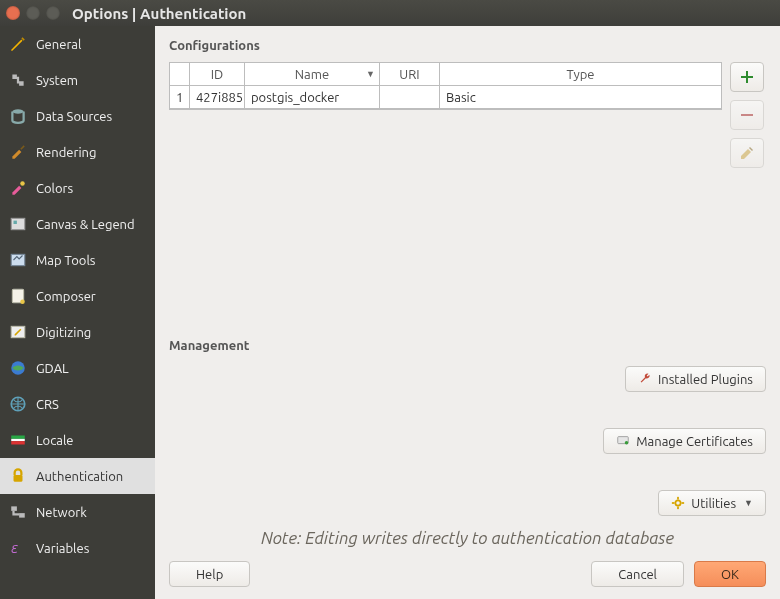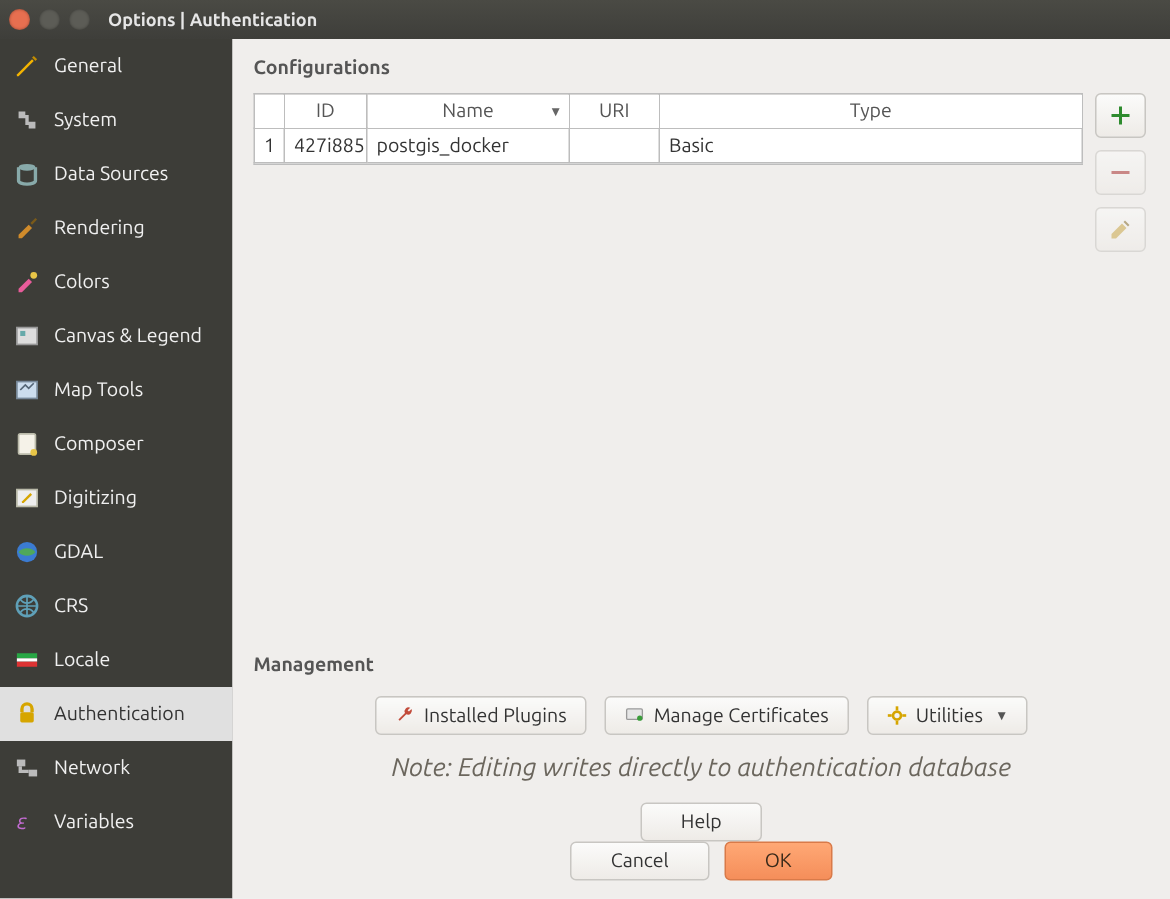--- a/index.html
+++ b/index.html
@@ -4,21 +4,21 @@
 <style>
 * { box-sizing: border-box; margin: 0; padding: 0; font-family: "Ubuntu", "Segoe UI", Arial, sans-serif; font-size: 13px; }
 html, body { width: 780px; height: 599px; overflow: hidden; background: #f0f0f0; }
 
 
 .titlebar { height: 26px; background: linear-gradient(to bottom, #4a4a44, #3e3e3a); display: flex; align-items: center; padding: 0 6px; color: #ddd; }
 .winbtn { width: 14px; height: 14px; border-radius: 50%; margin-right: 6px; display: inline-block; box-shadow: inset 0 0 2px rgba(0,0,0,.4); }
 .winbtn.close { background: #e76f50; }
 .winbtn.min { background: #5c5c56; }
 .winbtn.max { background: #5c5c56; }
-.titlebar .title { margin-left: 6px; font-weight: bold; font-size: 12px; color: #e6e6e6; }
+.titlebar .title { margin-left: 6px; font-weight: bold; font-size: 15px; color: #e6e6e6; }
 
 .window-body { display: flex; height: calc(599px - 26px); }
 
 
 .sidebar { width: 155px; background: #3d3d38; color: #eee; display: flex; flex-direction: column; }
 .sidebar-item { display: flex; align-items: center; height: 36px; padding: 0 8px; cursor: pointer; color: #f0f0f0; }
 .sidebar-item.active { background: #e0e0e0; color: #333; }
 .sidebar-item .icon { width: 20px; height: 20px; margin-right: 8px; display: flex; align-items: center; justify-content: center; }
 .sidebar-item .icon svg { width: 18px; height: 18px; }
 .sidebar-item .label { font-size: 13px; }
@@ -40,28 +40,28 @@
 .colname { width: 135px; }
 .coluri { width: 60px; }
 
 .table-body-area { border: 1px solid #bdbdbd; border-top: none; height: calc(100% - 26px - 26px); background: #fff; }
 
 .toolbtns { display: flex; flex-direction: column; gap: 8px; width: 36px; }
 .toolbtn { width: 34px; height: 30px; border: 1px solid #c8c6c2; border-radius: 4px; background: linear-gradient(to bottom,#fbfbfa,#eeebe7); display: flex; align-items: center; justify-content: center; cursor: pointer; }
 .toolbtn.disabled { opacity: .55; cursor: default; }
 .toolbtn svg { width: 16px; height: 16px; }
 
-.mgmt-row { display: flex; gap: 12px; justify-content: center; align-items:flex-end; margin: 4px 0 2px; }
+.mgmt-row { display: flex; gap: 36px; justify-content: center; align-items:flex-end; margin: 4px 0 2px; flex-direction: column; }
 .mgmt-btn { border: 1px solid #c8c6c2; border-radius: 4px; background: linear-gradient(to bottom,#fbfbfa,#eeebe7); padding: 5px 12px; display: flex; align-items: center; gap: 6px; cursor: pointer; color: #333; }
 .mgmt-btn .caret { font-size: 9px; color: #555; margin-left: 2px; }
 .mgmt-btn svg { width: 14px; height: 14px; }
 
 .note { text-align: center; color: #6b665d; font-size: 17px; font-style: italic; margin-bottom: 4px;}
 
-.footer { display: flex; justify-content: space-between; align-items: center; margin-top: auto; flex-direction: column; }
+.footer { display: flex; justify-content: space-between; align-items: center; margin-top: auto; }
 .footer .right { display: flex; gap: 10px; }
 .footer button { border: 1px solid #c8c6c2; border-radius: 4px; background: linear-gradient(to bottom,#fbfbfa,#eeebe7); padding: 5px 26px; cursor: pointer; color: #333; }
 .footer button.primary { background: linear-gradient(to bottom,#ffa875,#f58e5a); border-color: #d97a49; color: #3a2a1a; }
 </style>
 </head>
 <body>
 
 <div class="titlebar">
   <span class="winbtn close"></span>
   <span class="winbtn min"></span>

